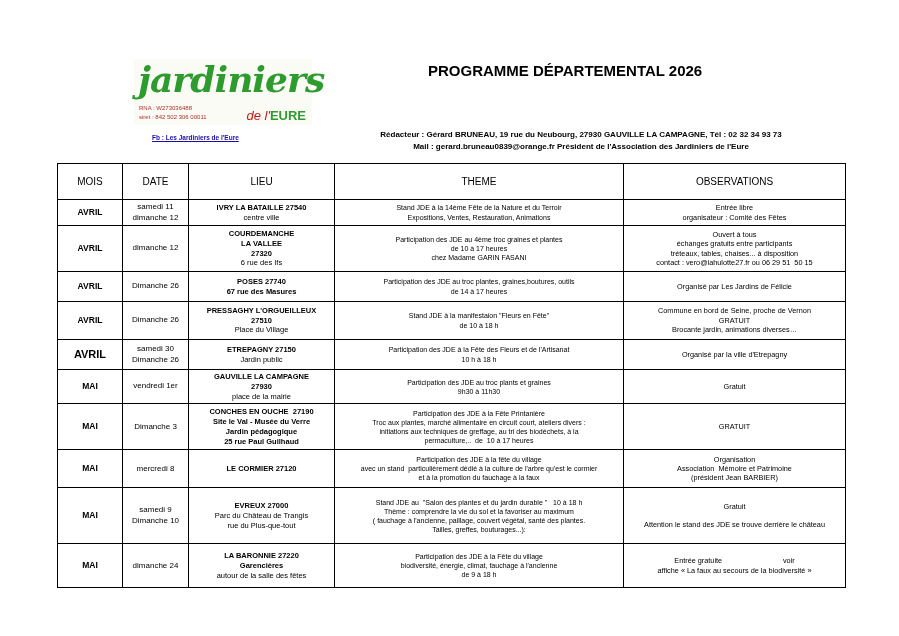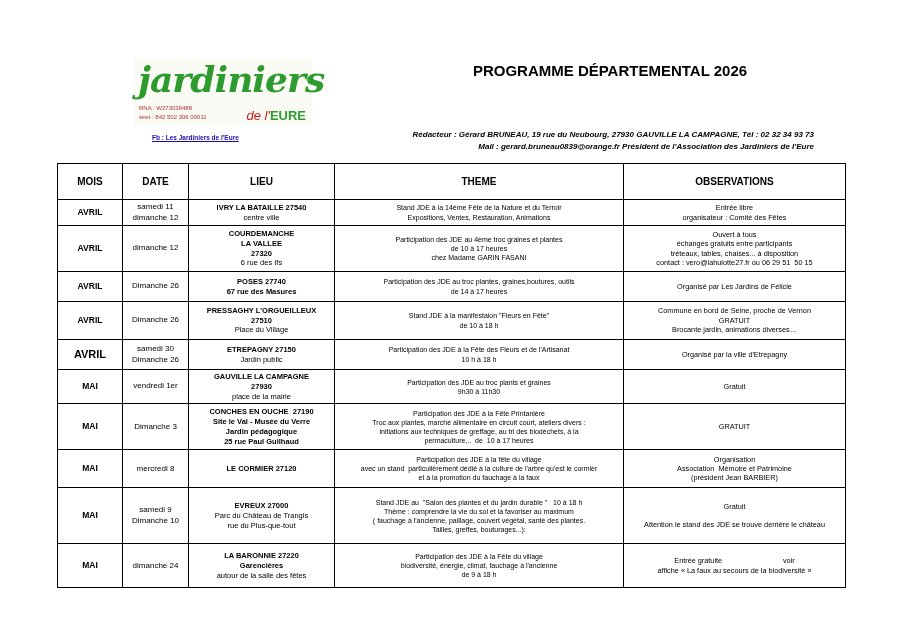--- a/index.html
+++ b/index.html
@@ -21,37 +21,37 @@
   .logo-sub .green { color:#2e9b2e; font-weight:bold; }
   .logo-meta { position:absolute; left:5px; bottom:4px; font-size:6px; line-height:1.4; color:#b03030; }
   .fb-link {
     position:absolute; left:152px; top:134px; font-size:6.5px;
     color:#1a0dab; text-decoration:underline; cursor:pointer; font-weight:bold;
   }
 
   
   .title-block {
     position:absolute; left:428px; top:61px; width:364px;
-    text-align:center; font-weight:bold; font-size:15px; line-height:1.35;
+    font-weight:bold; font-size:15px; line-height:1.35;
   }
   .editor-block {
     position:absolute; left:348px; top:129px; width:466px;
-    text-align:right; font-weight:bold; font-size:8px; line-height:1.45;font-style:italic;
+    text-align:center; font-weight:bold; font-size:8px; line-height:1.45;
   }
 
   
   table.events {
     position:absolute; left:57px; top:163px; width:788px;
     border-collapse:collapse; table-layout:fixed;
   }
   table.events th, table.events td {
     border:1px solid #000; padding:2px 3px;
     vertical-align:middle; text-align:center;
   }
-  table.events th { font-size:10px; font-weight:bold; height:36px; }
+  table.events th { font-size:10px; font-weight:normal; height:36px; }
   td.mois  { font-weight:bold; font-size:8.5px; }
   td.mois.mois-big { font-size:11px; }
   td.date  { font-size:8px; }
   td.lieu  { font-size:7.5px; }
   td.theme { font-size:7px; }
   td.obs   { font-size:7.3px; }
   .cell-line { white-space:pre-wrap; line-height:1.3; min-height:8px; }
   .cell-line.b { font-weight:bold; }
 
   tbody tr:nth-child(1)  td { height:26px; }

